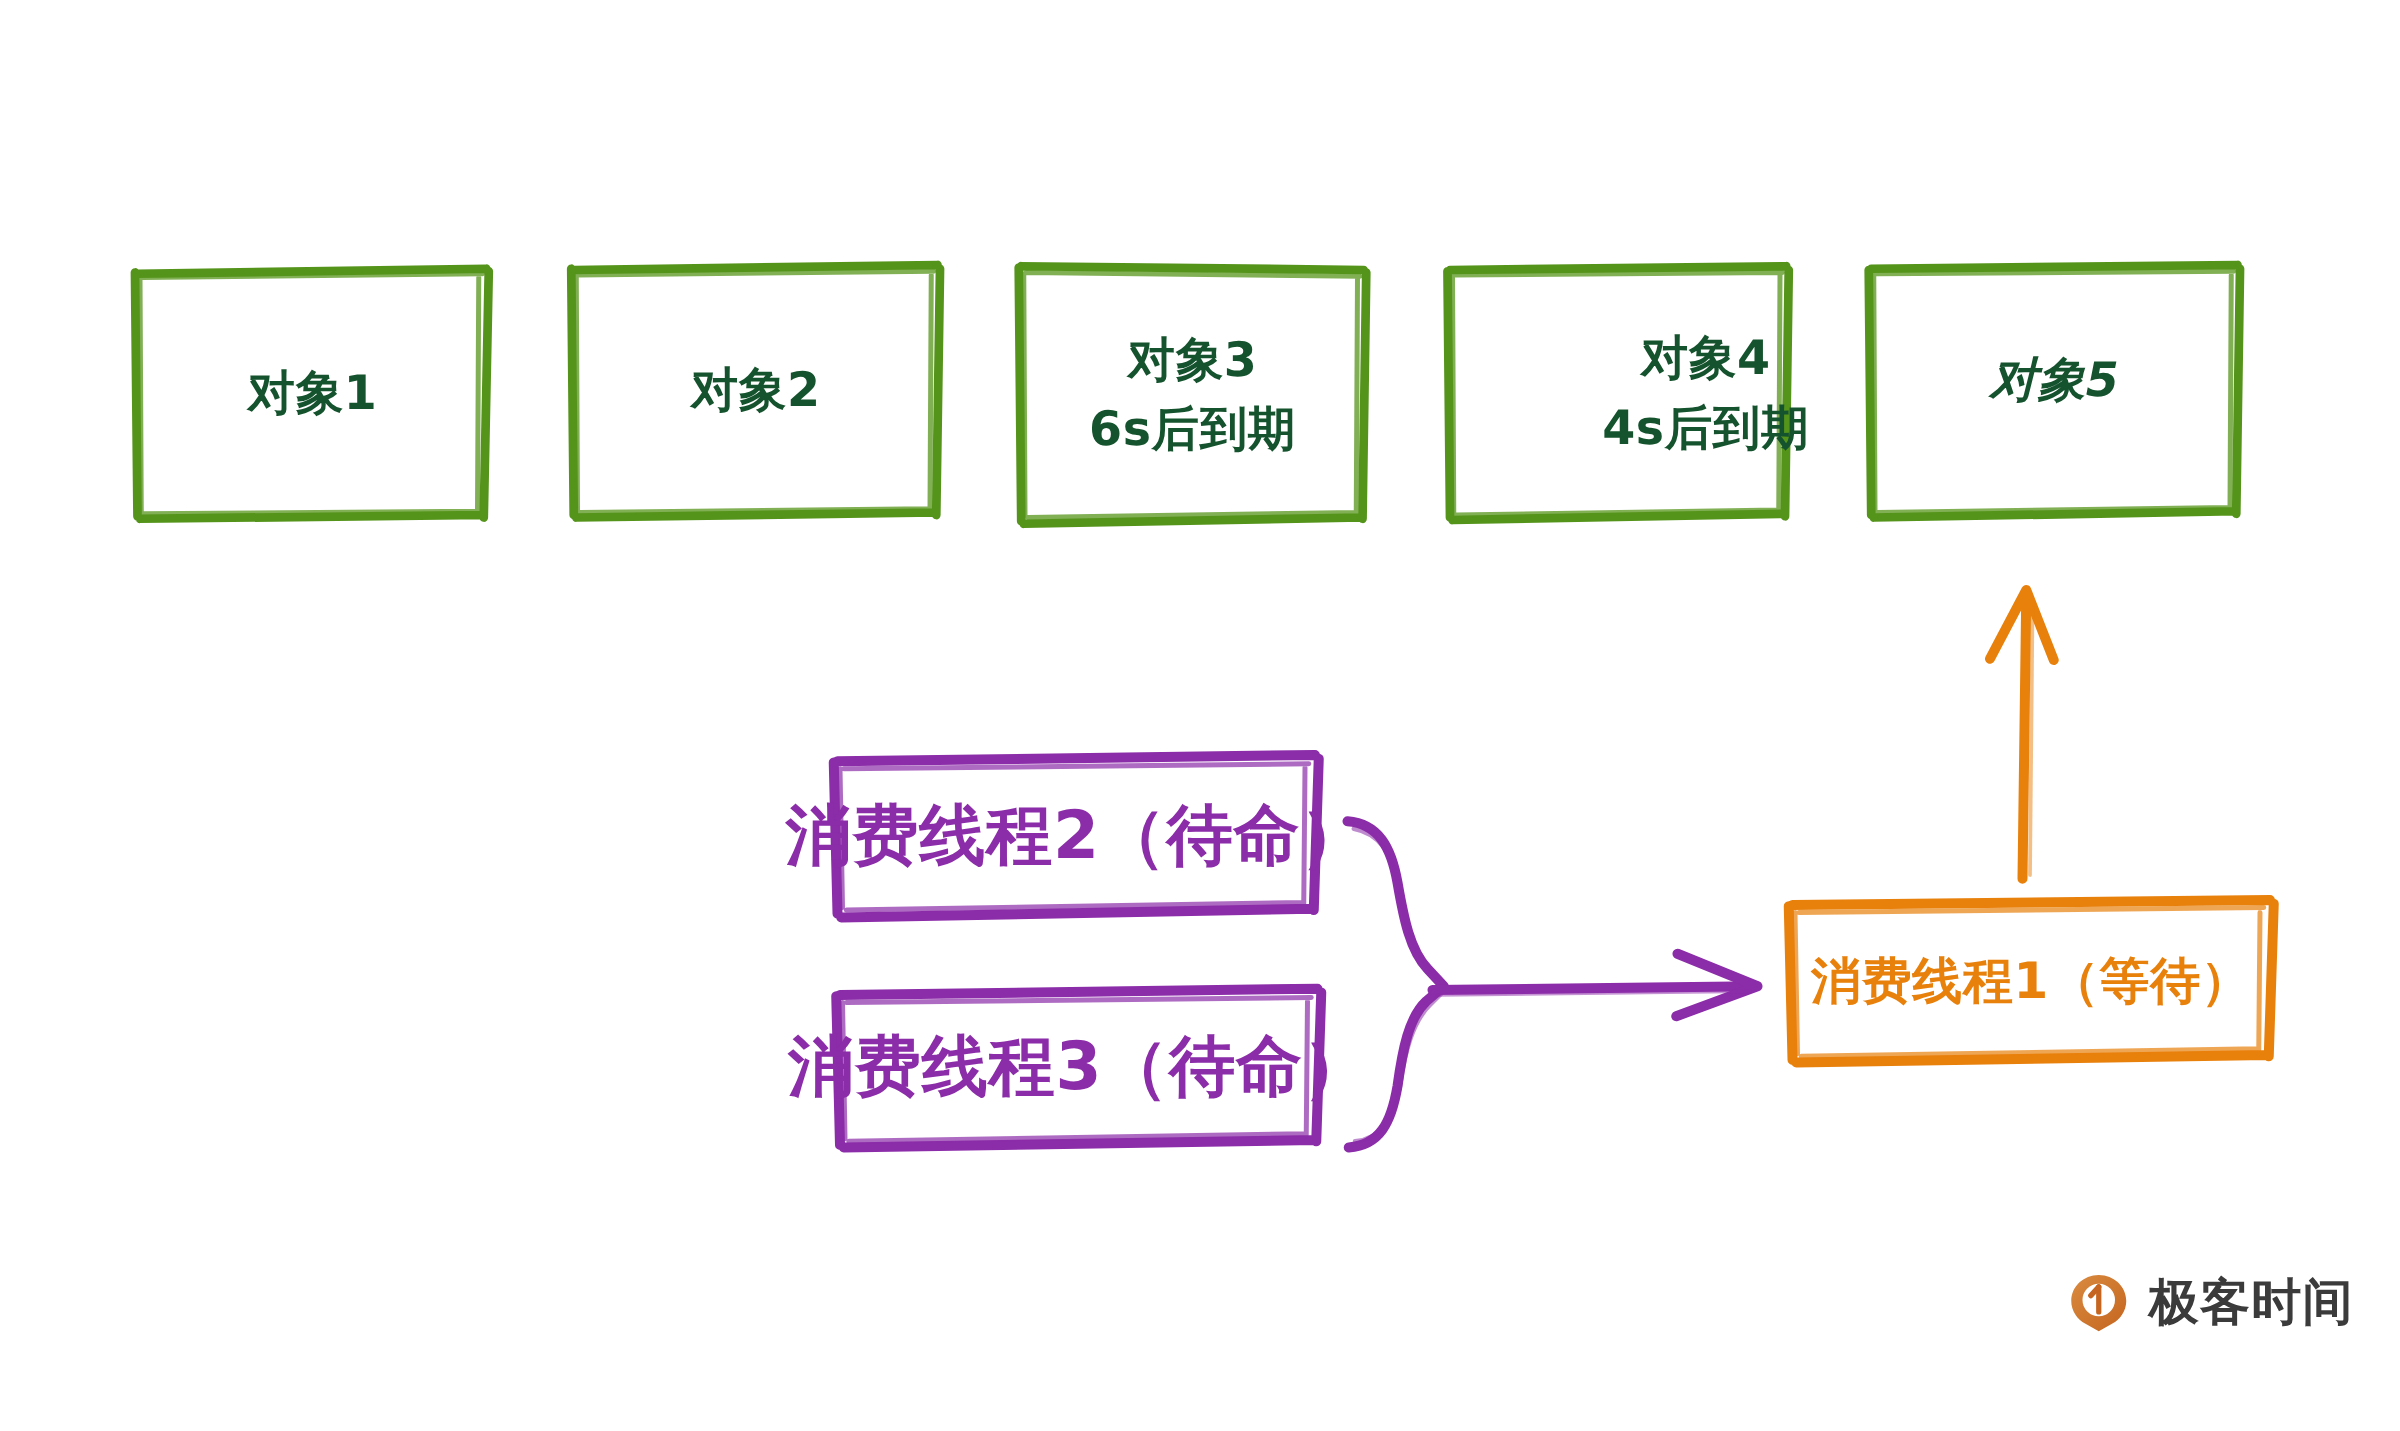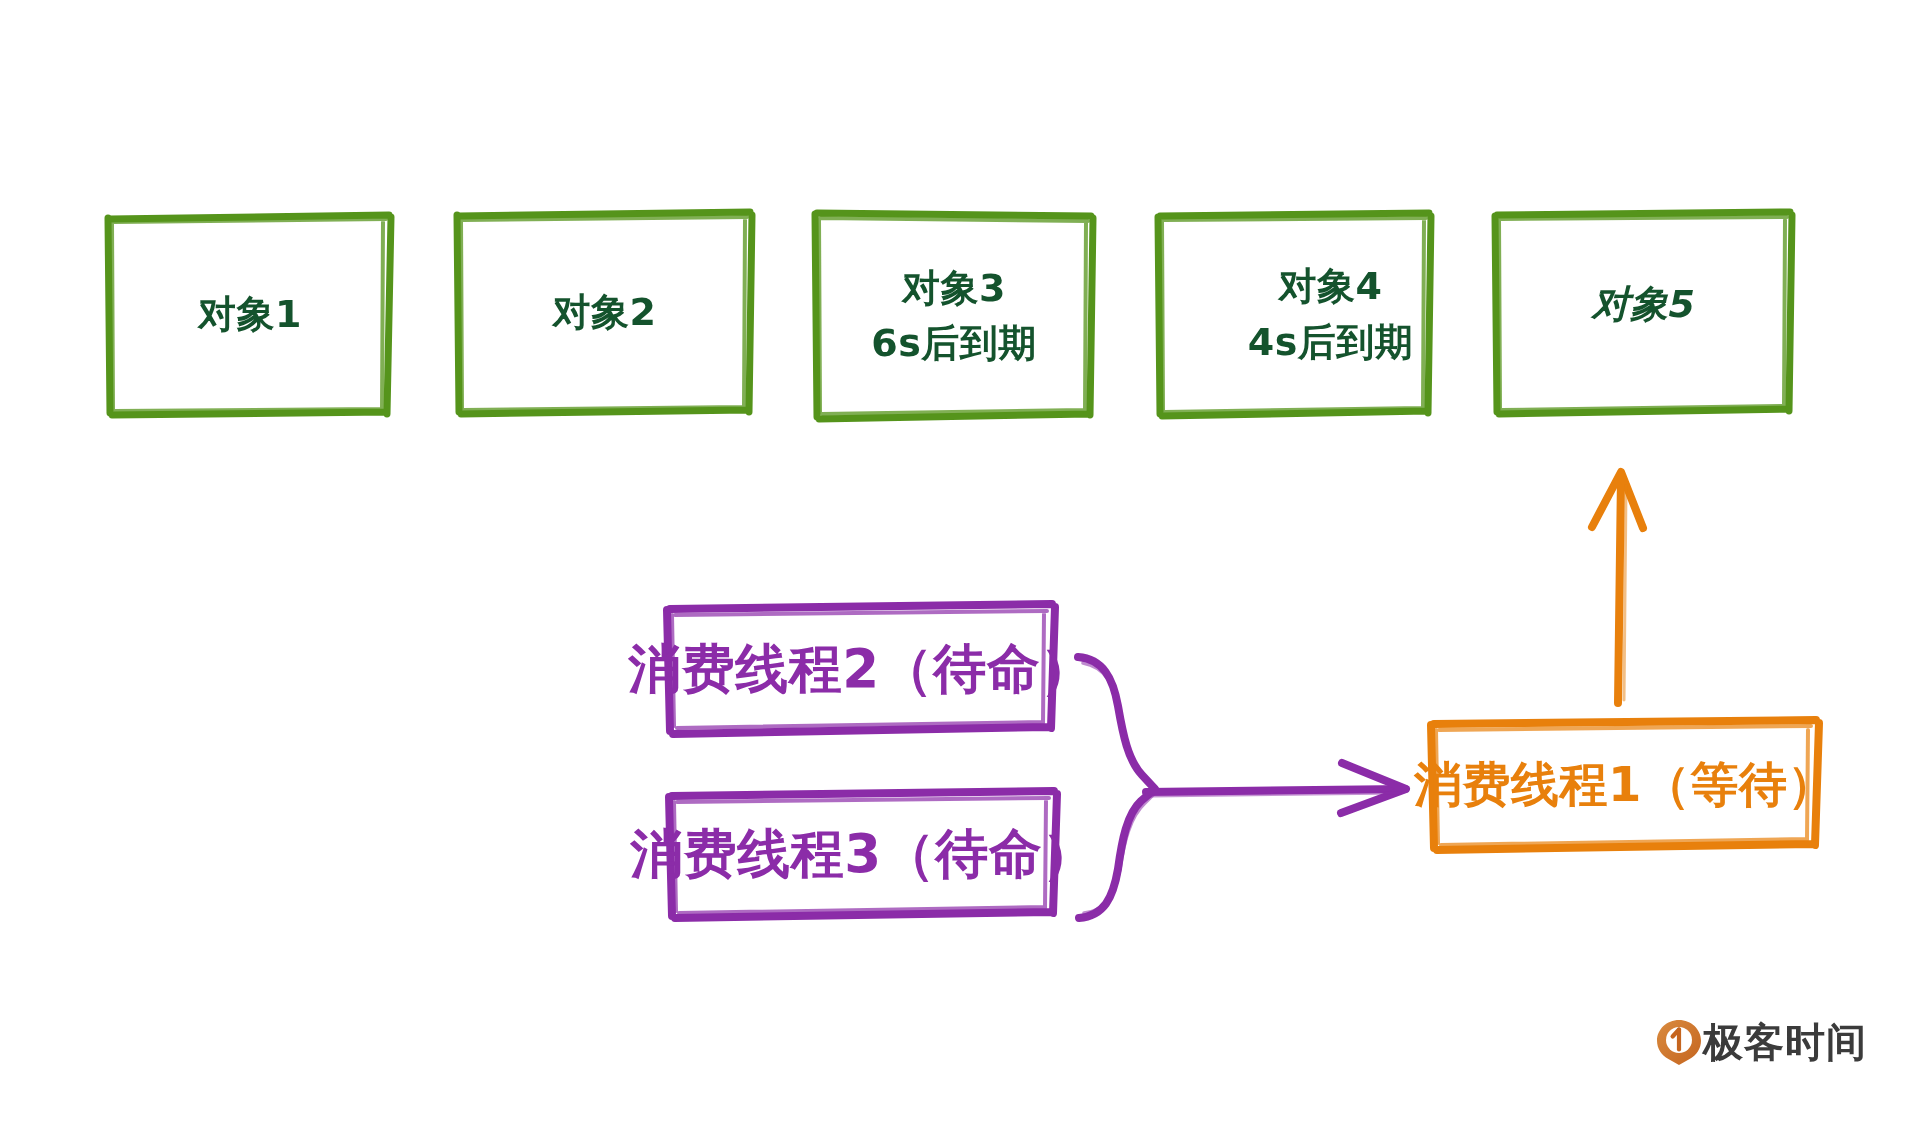--- a/index.html
+++ b/index.html
@@ -40,30 +40,30 @@
   .obj-card .line1 { font-size: 38px; }
   .obj-card .line2 { font-size: 38px; }
   .obj-card { color: #14532d; }
 
   
   .thread-box { color: #8b2ca8; }
   .thread-box .line1 { font-size: 53px; }
 
   
   .thread-box-active { color: #e8800c; }
-  .thread-box-active .line1 { font-size: 48px; }
+  .thread-box-active .line1 { font-size: 40px; }
 
   
   #brand-logo {
     position: absolute;
     left: 1655px;
     top: 1018px;
     display: flex;
     align-items: center;
-    gap: 0;
+    gap: 16px;
   }
   #brand-logo .brand-mark {
     width: 48px;
     height: 48px;
     flex: 0 0 auto;
   }
   #brand-logo .brand-text {
     font-size: 40px;
     font-weight: 700;
     color: #3b3b3b;
@@ -147,21 +147,21 @@
 
 <div class="node obj-card" style="left:457px; top:212px; width:295px; height:202px;">
   <div class="line1">对象2</div>
 </div>
 
 <div class="node obj-card" style="left:815px; top:213px; width:278px; height:206px;">
   <div class="line1">对象3</div>
   <div class="line2">6s后到期</div>
 </div>
 
-<div class="node obj-card" style="left:1194px; top:213px; width:273px; height:203px;">
+<div class="node obj-card" style="left:1228px; top:213px; width:273px; height:203px;">
   <div class="line1">对象4</div>
   <div class="line2">4s后到期</div>
 </div>
 
 <div class="node obj-card" style="left:1495px; top:204px; width:297px; height:202px;font-style:italic;">
   <div class="line1">对象5</div>
 </div>
 
 <div class="node thread-box" style="left:667px; top:604px; width:388px; height:130px;">
   <div class="line1">消费线程2（待命）</div>

